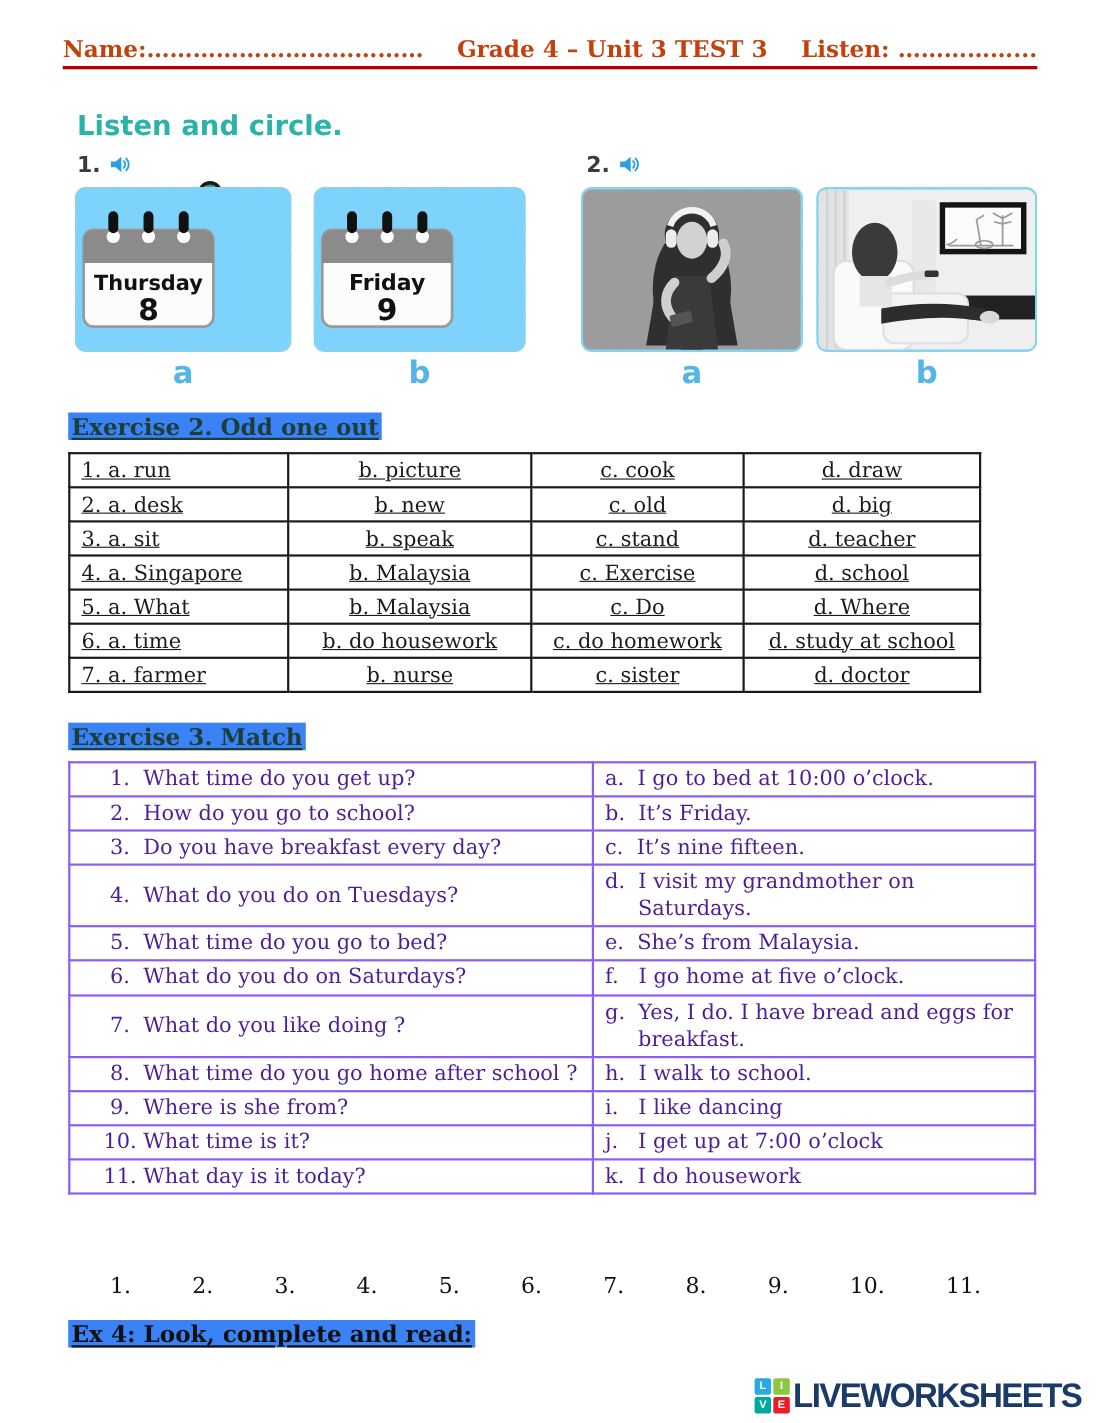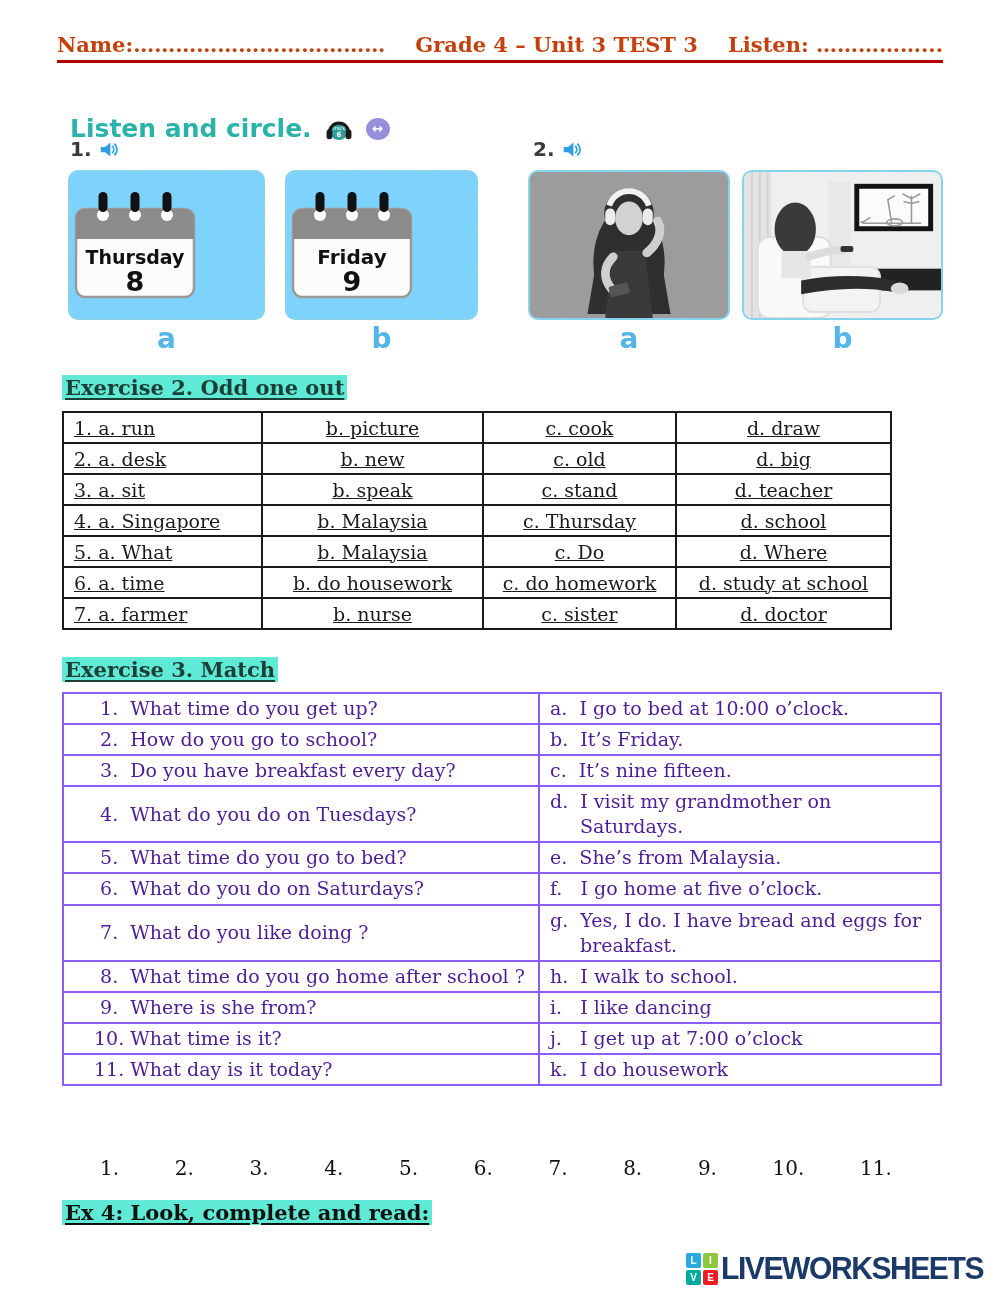--- a/index.html
+++ b/index.html
@@ -10,21 +10,21 @@
   }
   
   .header-line {
     position:absolute; left:57px; top:32px; width:886px;
     display:flex; justify-content:space-between; align-items:flex-end;
     color:#c2410c; font-weight:bold; font-size:21px;
     border-bottom:3px solid #b40000; padding-bottom:3px; white-space:nowrap;
   }
   
   .listen-group { position:absolute; left:0; top:100px; width:1000px; height:262px; }
-  .listen-heading-row { position:absolute; left:70px; top:12px; display:flex; align-items:center; gap:11px; }
+  .listen-heading-row { position:absolute; left:70px; top:0; display:flex; align-items:center; gap:26px;flex-direction:column; }
   .listen-heading {
     font-family:"DejaVu Sans", sans-serif; font-weight:bold; font-size:25px; color:#2bb3aa;
   }
   .drag-icon {
     width:24px; height:22px; border-radius:50%; background:#9690dc; color:#ffffff;
     display:flex; align-items:center; justify-content:center;
     font-family:"DejaVu Sans", sans-serif; font-size:13px; font-weight:bold;
   }
   .item-label { position:absolute; display:flex; align-items:center; gap:7px;
     font-family:"DejaVu Sans", sans-serif; font-weight:bold; font-size:20px; color:#3a3a3a; }
@@ -43,21 +43,21 @@
   .option-letter {
     position:absolute; top:222px; text-align:center;
     font-family:"DejaVu Sans", sans-serif; font-weight:bold; font-size:28px; color:#53b5e8;
   }
   .letter-1a { left:68px;  width:197px; }
   .letter-1b { left:285px; width:193px; }
   .letter-2a { left:528px; width:202px; }
   .letter-2b { left:742px; width:201px; }
   
   .ex-heading {
-    display:inline-block; background:#5eead4; padding:0 3px;
+    display:inline-block; background:#3b82f6; padding:0 3px;
     font-weight:bold; font-size:21px; color:#1d3e36;
     text-decoration:underline; text-decoration-thickness:2px; text-underline-offset:3px;
     white-space:nowrap;
   }
   .ex-heading.black { color:#101010; }
   
   .ex2-group { position:absolute; left:62px; top:375px; }
   .ex2-table { position:absolute; left:0; top:36px; width:828px; border-collapse:collapse; table-layout:fixed; }
   .ex2-table td {
     border:2px solid #1a1a1a; height:31px; font-size:19px; color:#1a1a1a;
@@ -246,21 +246,21 @@
         </tr>
         <tr>
           <td class="first">3. a. sit</td>
           <td>b. speak</td>
           <td>c. stand</td>
           <td>d. teacher</td>
         </tr>
         <tr>
           <td class="first">4. a. Singapore</td>
           <td>b. Malaysia</td>
-          <td>c. Thursday</td>
+          <td>c. Exercise</td>
           <td>d. school</td>
         </tr>
         <tr>
           <td class="first">5. a. What</td>
           <td>b. Malaysia</td>
           <td>c. Do</td>
           <td>d. Where</td>
         </tr>
         <tr>
           <td class="first">6. a. time</td>

